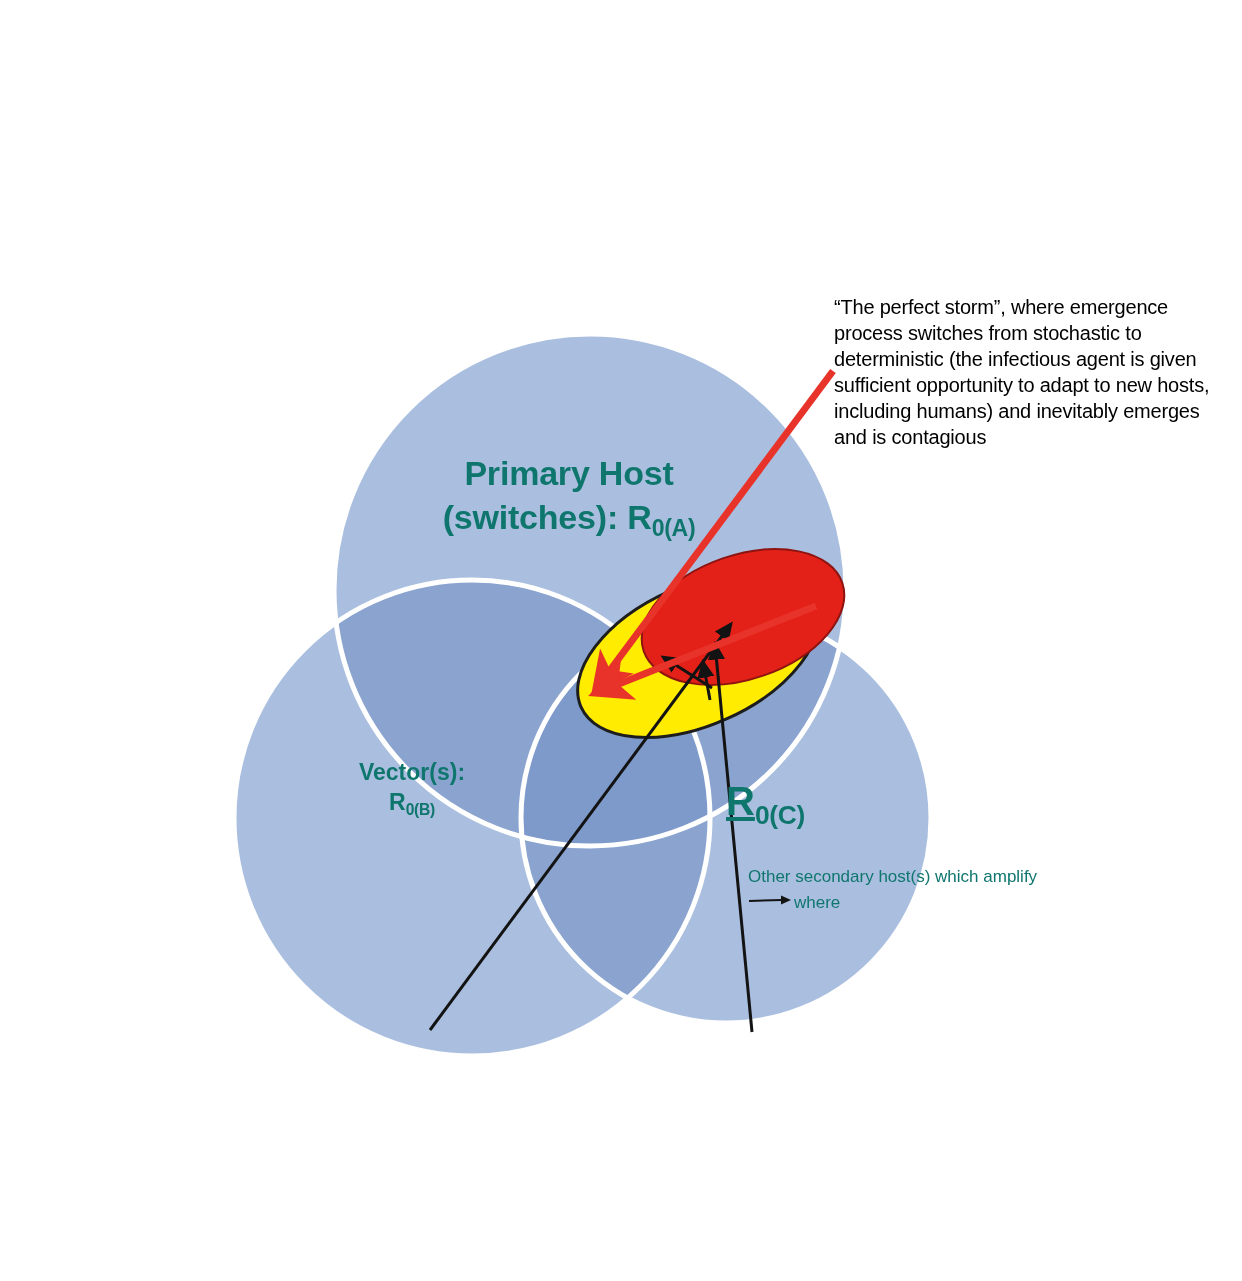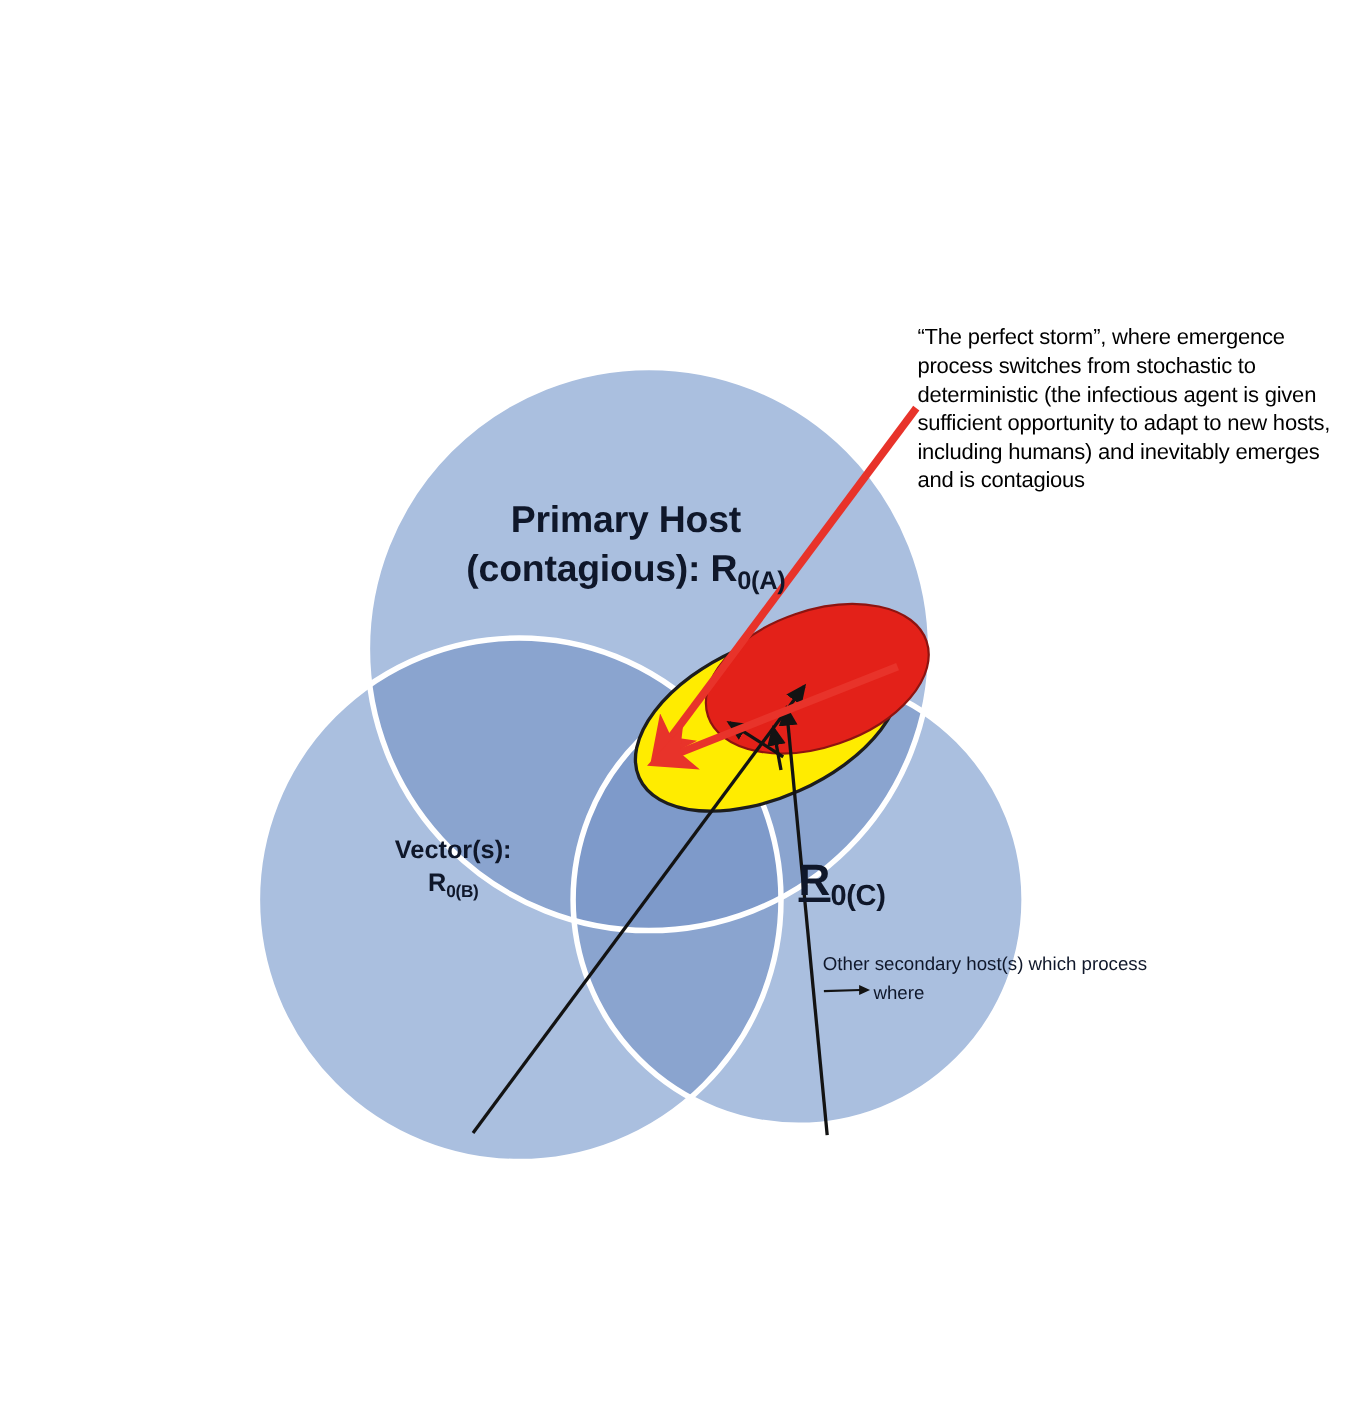--- a/index.html
+++ b/index.html
@@ -23,21 +23,21 @@
   }
   #venn-svg {
     position: absolute;
     left: 0; top: 0;
     width: 1242px;
     height: 1281px;
   }
 
   .txt {
     position: absolute;
-    color: #0f172a;
+    color: #0f766e;
     white-space: pre-wrap;
   }
 
   
   #label-primary-host {
     left: 404px;
     top: 452px;
     width: 330px;
     text-align: center;
     font-size: 34px;
@@ -181,27 +181,27 @@
 
       <line x1="710" y1="700" x2="703" y2="662" stroke="#131313" stroke-width="3" marker-end="url(#black-arrowhead)"></line>
     </g>
 
     <g>
       <line x1="833" y1="371" x2="596" y2="689" stroke="#e8332a" stroke-width="7" marker-end="url(#red-arrowhead)"></line>
       <line x1="816" y1="606" x2="596" y2="693" stroke="#e8332a" stroke-width="7" marker-end="url(#red-arrowhead)"></line>
     </g>
   </svg>
 
-  <div class="txt" id="label-primary-host"><span>Primary Host</span><br><span>(contagious): R</span><span class="sub">0(A)</span></div>
+  <div class="txt" id="label-primary-host"><span>Primary Host</span><br><span>(switches): R</span><span class="sub">0(A)</span></div>
 
   <div class="txt" id="label-vector"><span>Vector(s):</span><br><span>R</span><span class="sub">0(B)</span></div>
 
   <div class="txt" id="label-r0c"><span>R</span><span class="sub">0(C)</span></div>
 
-  <div class="txt" id="label-secondary-hosts"><span>Other secondary host(s) which process</span><span class="inline-arrow"><svg width="46" height="14" viewBox="0 0 46 14">
+  <div class="txt" id="label-secondary-hosts"><span>Other secondary host(s) which amplify</span><span class="inline-arrow"><svg width="46" height="14" viewBox="0 0 46 14">
           <line x1="1" y1="8" x2="34" y2="7" stroke="#131313" stroke-width="2"></line>
           <path d="M33,2.5 L43,7 L33,11.5 Z" fill="#131313"></path>
         </svg></span><span>where</span></div>
 
 
   <div id="perfect-storm-text">“The perfect storm”, where emergence process switches from stochastic to deterministic (the infectious agent is given sufficient opportunity to adapt to new hosts, including humans) and inevitably emerges and is contagious</div>
 
 </div>
 
 </body></html>

